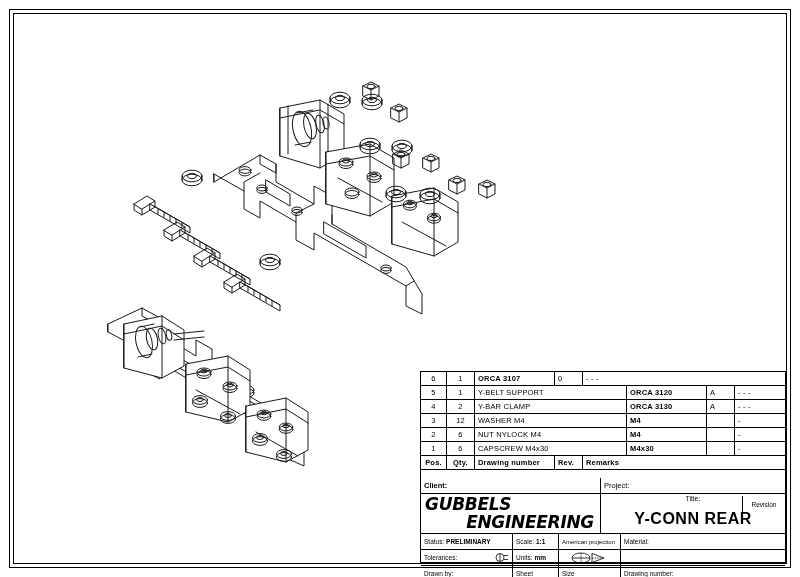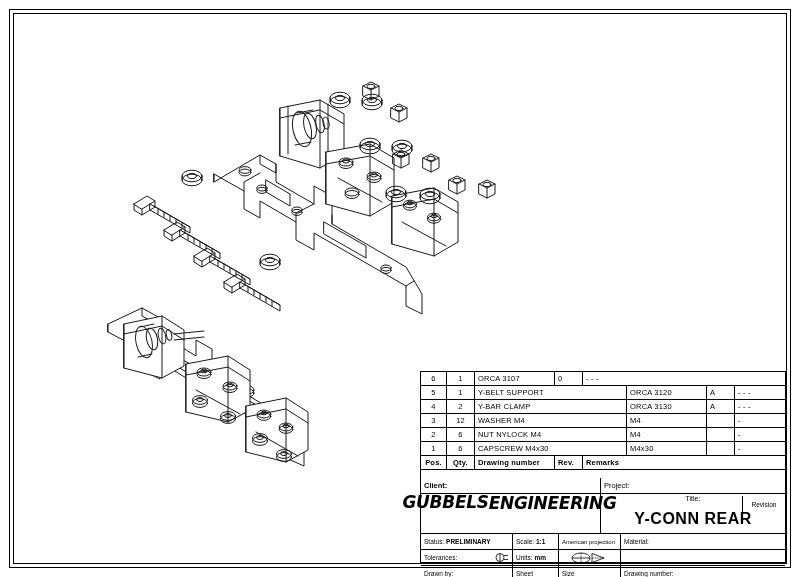--- a/index.html
+++ b/index.html
@@ -76,21 +76,21 @@
     align-items: center;
     font-size: 7.5px;
     letter-spacing: 0.2px;
     overflow: hidden;
     white-space: nowrap;
   }
   .pl-row > div:last-child { border-right: none; }
   .c-pos { width: 26px; justify-content: center; }
   .c-qty { width: 28px; justify-content: center; }
   .c-title { width: 152px; }
-  .c-dn { width: 80px; }
+  .c-dn { width: 80px; font-weight: bold; }
   .c-rev { width: 28px; }
   .c-rem { flex: 1 1 auto; }
   .pl-head > div { font-weight: bold; }
 
   
   .cp-row { height: 16px; margin-top: 8px; }
   .cp-left {
     width: 180px;
     box-sizing: border-box;
     border-right: 1px solid #000;
@@ -110,39 +110,40 @@
     font-weight: normal;
   }
 
   
   .logo-row { height: 40px; }
   .logo-cell {
     width: 180px;
     box-sizing: border-box;
     border-right: 1px solid #000;
     display: flex;
+    flex-direction: column;
     justify-content: center;
     padding: 0 4px;
   }
   .logo-line1 {
     font-family: "DejaVu Sans", sans-serif;
     font-weight: bold;
     font-style: italic;
     font-size: 17px;
     letter-spacing: -0.3px;
     line-height: 17px;
   }
   .logo-line2 {
     font-family: "DejaVu Sans", sans-serif;
     font-weight: bold;
     font-style: italic;
     font-size: 17px;
     letter-spacing: -0.3px;
     line-height: 18px;
-    text-align: center;
+    text-align: right;
     padding-right: 2px;
   }
   .title-cell {
     flex: 1;
     box-sizing: border-box;
     display: flex;
     flex-direction: column;
     align-items: center;
   }
   .title-label {

